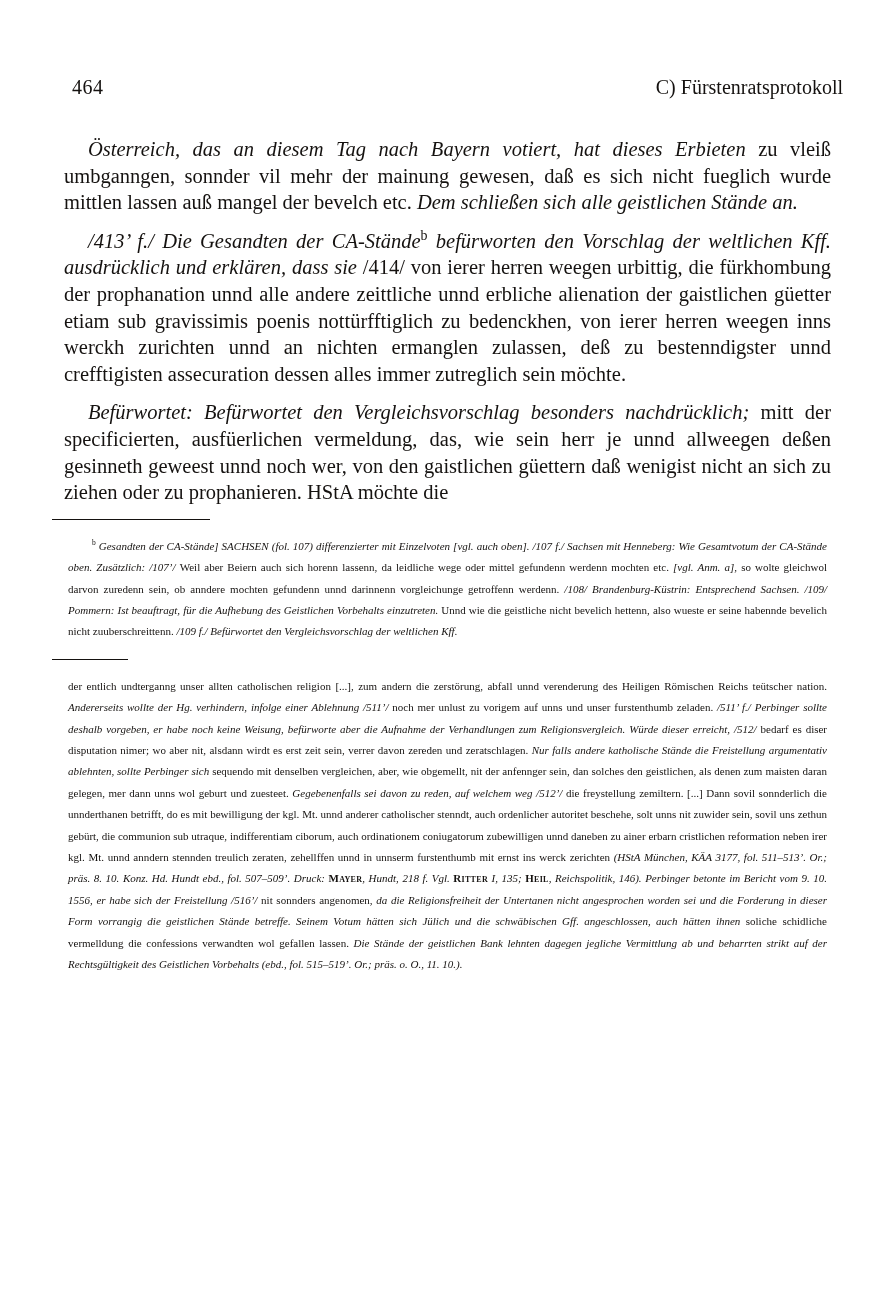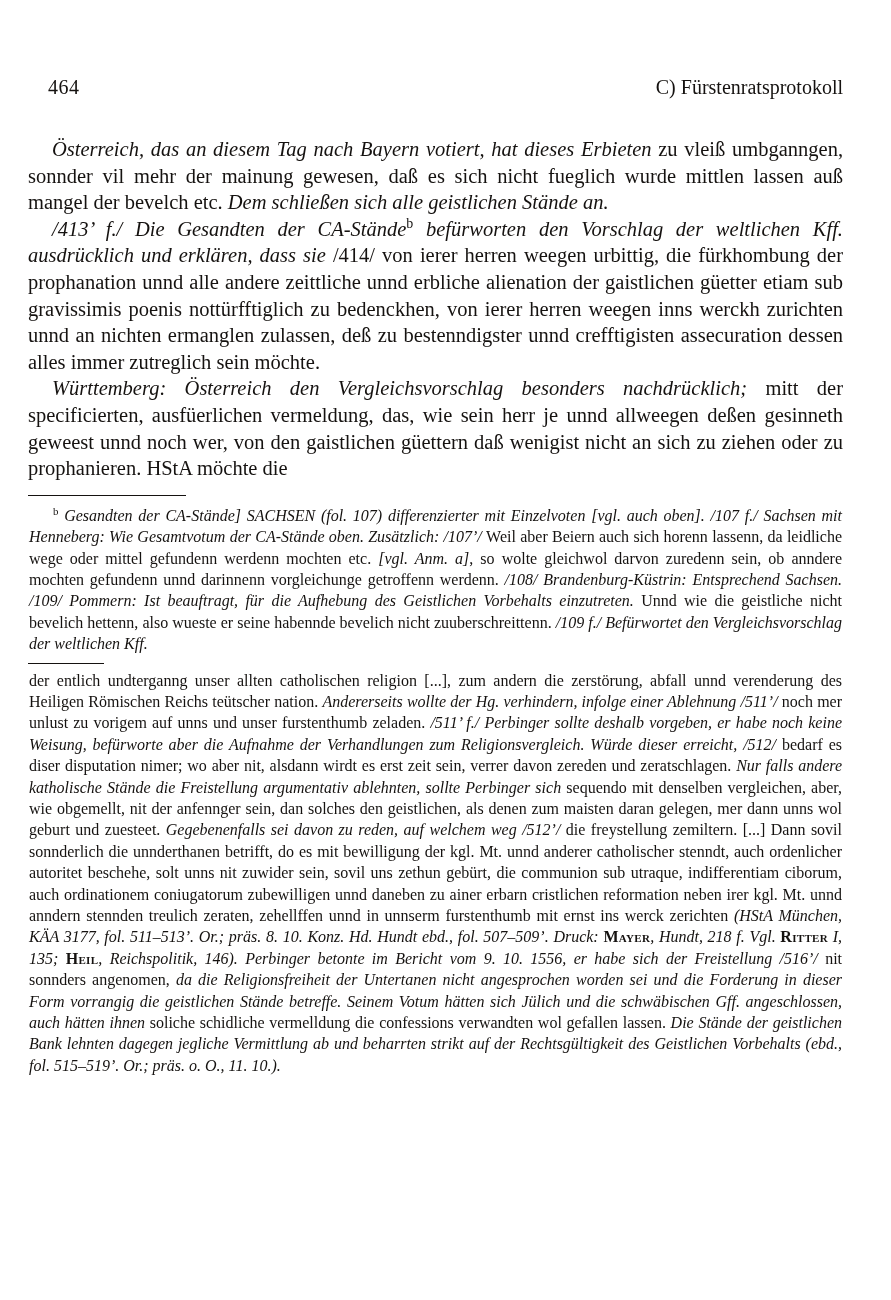--- a/index.html
+++ b/index.html
@@ -6,55 +6,55 @@
   body {
     width: 891px; height: 1300px;
     background: #ffffff;
     color: #151210;
     font-family: "Liberation Serif", "DejaVu Serif", serif;
   }
   .page {
     position: relative;
     width: 891px; height: 1300px;
     box-sizing: border-box;
-    padding: 76px 48px 0 28px;
+    padding: 76px 48px 0 52px;
     overflow: hidden;
     background: #ffffff;
   }
   .page-header {
     position: relative;
     height: 26px;
     margin-bottom: 34px;
     font-size: 20px;
   }
   .page-number {
     position: absolute;
     left: 20px; top: 0;
     letter-spacing: 0.5px;
   }
   .running-title {
     display: block;
     text-align: right;
   }
   .body-text p {
-    margin: 0;
+    margin: 12px;
     font-size: 20.5px;
     line-height: 26.6px;
     text-align: justify;
   }
   p.indent { text-indent: 24px; }
   .footnote-sep {
     height: 0;
     border-top: 1.6px solid #151210;
   }
   .sep-long  { width: 158px; margin: 13px 0 9px 0; }
   .sep-short { width: 76px;  margin: 8px 0 6px 0; }
   .footnotes p {
-    margin: 1px;
-    font-size: 16px;
+    margin: 16px;
+    font-size: 11px;
     line-height: 21.4px;
     text-align: justify;
   }
   .run-italic { font-style: italic; }
   .run-roman  { font-style: normal; }
   .run-smallcaps { font-style: normal; font-variant: small-caps; letter-spacing: 0.3px; font-weight: bold; }
   sup.run-sup { font-size: 68%; line-height: 0; }
 </style>
 </head>
 <body>
@@ -62,21 +62,21 @@
 <div class="page">
 
   <header class="page-header">
     <span class="page-number">464</span>
     <span class="running-title">C) Fürstenratsprotokoll</span>
   </header>
 
   <main class="body-text">
     <p class="indent"><span class="run-italic">Österreich, das an diesem Tag nach Bayern votiert, hat dieses Erbieten</span><span class="run-roman"> zu vleiß umbganngen, sonnder vil mehr der mainung gewesen, daß es sich nicht fueglich wurde mittlen lassen auß mangel der bevelch etc. </span><span class="run-italic">Dem schließen sich alle geistlichen Stände an.</span></p>
     <p class="indent"><span class="run-italic">/413’ f./ Die Gesandten der CA-Stände</span><sup class="run-sup">b</sup><span class="run-italic"> befürworten den Vorschlag der weltlichen Kff. ausdrücklich und erklären, dass sie </span><span class="run-roman">/414/ von ierer herren weegen urbittig, die fürkhombung der prophanation unnd alle andere zeittliche unnd erbliche alienation der gaistlichen güetter etiam sub gravissimis poenis nottürfftiglich zu bedenckhen, von ierer herren weegen inns werckh zurichten unnd an nichten ermanglen zulassen, deß zu bestenndigster unnd crefftigisten assecuration dessen alles immer zutreglich sein möchte.</span></p>
-    <p class="indent"><span class="run-italic">Württemberg: Österreich den Vergleichsvorschlag besonders nachdrücklich;</span><span class="run-roman"> mitt der specificierten, ausfüerlichen vermeldung, das, wie sein herr je unnd allweegen deßen gesinneth geweest unnd noch wer, von den gaistlichen güettern daß wenigist nicht an sich zu ziehen oder zu prophanieren. HStA möchte die</span></p>
+    <p class="indent"><span class="run-italic">Befürwortet: Befürwortet den Vergleichsvorschlag besonders nachdrücklich;</span><span class="run-roman"> mitt der specificierten, ausfüerlichen vermeldung, das, wie sein herr je unnd allweegen deßen gesinneth geweest unnd noch wer, von den gaistlichen güettern daß wenigist nicht an sich zu ziehen oder zu prophanieren. HStA möchte die</span></p>
   </main>
 
   <div class="footnote-sep sep-long"></div>
 
   <section class="footnotes">
     <p class="indent"><sup class="run-sup">b</sup><span class="run-italic"> Gesandten der CA-Stände] SACHSEN (fol. 107) differenzierter mit Einzelvoten [vgl. auch oben]. /107 f./ Sachsen mit Henneberg: Wie Gesamtvotum der CA-Stände oben. Zusätzlich: /107’/ </span><span class="run-roman">Weil aber Beiern auch sich horenn lassenn, da leidliche wege oder mittel gefundenn werdenn mochten etc. </span><span class="run-italic">[vgl. Anm. a]</span><span class="run-roman">, so wolte gleichwol darvon zuredenn sein, ob anndere mochten gefundenn unnd darinnenn vorgleichunge getroffenn werdenn. </span><span class="run-italic">/108/ Brandenburg-Küstrin: Entsprechend Sachsen. /109/ Pommern: Ist beauftragt, für die Aufhebung des Geistlichen Vorbehalts einzutreten. </span><span class="run-roman">Unnd wie die geistliche nicht bevelich hettenn, also wueste er seine habennde bevelich nicht zuuberschreittenn. </span><span class="run-italic">/109 f./ Befürwortet den Vergleichsvorschlag der weltlichen Kff.</span></p>
 
     <div class="footnote-sep sep-short"></div>
 
     <p><span class="run-roman">der entlich undterganng unser allten catholischen religion [...], zum andern die zerstörung, abfall unnd verenderung des Heiligen Römischen Reichs teütscher nation. </span><span class="run-italic">Andererseits wollte der Hg. verhindern, infolge einer Ablehnung /511’/ </span><span class="run-roman">noch mer unlust zu vorigem auf unns und unser furstenthumb zeladen. </span><span class="run-italic">/511’ f./ Perbinger sollte deshalb vorgeben, er habe noch keine Weisung, befürworte aber die Aufnahme der Verhandlungen zum Religionsvergleich. Würde dieser erreicht, /512/ </span><span class="run-roman">bedarf es diser disputation nimer; wo aber nit, alsdann wirdt es erst zeit sein, verrer davon zereden und zeratschlagen. </span><span class="run-italic">Nur falls andere katholische Stände die Freistellung argumentativ ablehnten, sollte Perbinger sich </span><span class="run-roman">sequendo mit denselben vergleichen, aber, wie obgemellt, nit der anfennger sein, dan solches den geistlichen, als denen zum maisten daran gelegen, mer dann unns wol geburt und zuesteet. </span><span class="run-italic">Gegebenenfalls sei davon zu reden, auf welchem weg /512’/ </span><span class="run-roman">die freystellung zemiltern. [...] Dann sovil sonnderlich die unnderthanen betrifft, do es mit bewilligung der kgl. Mt. unnd anderer catholischer stenndt, auch ordenlicher autoritet beschehe, solt unns nit zuwider sein, sovil uns zethun gebürt, die communion sub utraque, indifferentiam ciborum, auch ordinationem coniugatorum zubewilligen unnd daneben zu ainer erbarn cristlichen reformation neben irer kgl. Mt. unnd anndern stennden treulich zeraten, zehellffen unnd in unnserm furstenthumb mit ernst ins werck zerichten </span><span class="run-italic">(HStA München, KÄA 3177, fol. 511–513’. Or.; präs. 8. 10. Konz. Hd. Hundt ebd., fol. 507–509’. Druck: </span><span class="run-smallcaps">Mayer</span><span class="run-italic">, Hundt, 218 f. Vgl. </span><span class="run-smallcaps">Ritter</span><span class="run-italic"> I, 135; </span><span class="run-smallcaps">Heil</span><span class="run-italic">, Reichspolitik, 146). Perbinger betonte im Bericht vom 9. 10. 1556, er habe sich der Freistellung /516’/ </span><span class="run-roman">nit sonnders angenomen, </span><span class="run-italic">da die Religionsfreiheit der Untertanen nicht angesprochen worden sei und die Forderung in dieser Form vorrangig die geistlichen Stände betreffe. Seinem Votum hätten sich Jülich und die schwäbischen Gff. angeschlossen, auch hätten ihnen </span><span class="run-roman">soliche schidliche vermelldung die confessions verwandten wol gefallen lassen. </span><span class="run-italic">Die Stände der geistlichen Bank lehnten dagegen jegliche Vermittlung ab und beharrten strikt auf der Rechtsgültigkeit des Geistlichen Vorbehalts (ebd., fol. 515–519’. Or.; präs. o. O., 11. 10.).</span></p>

